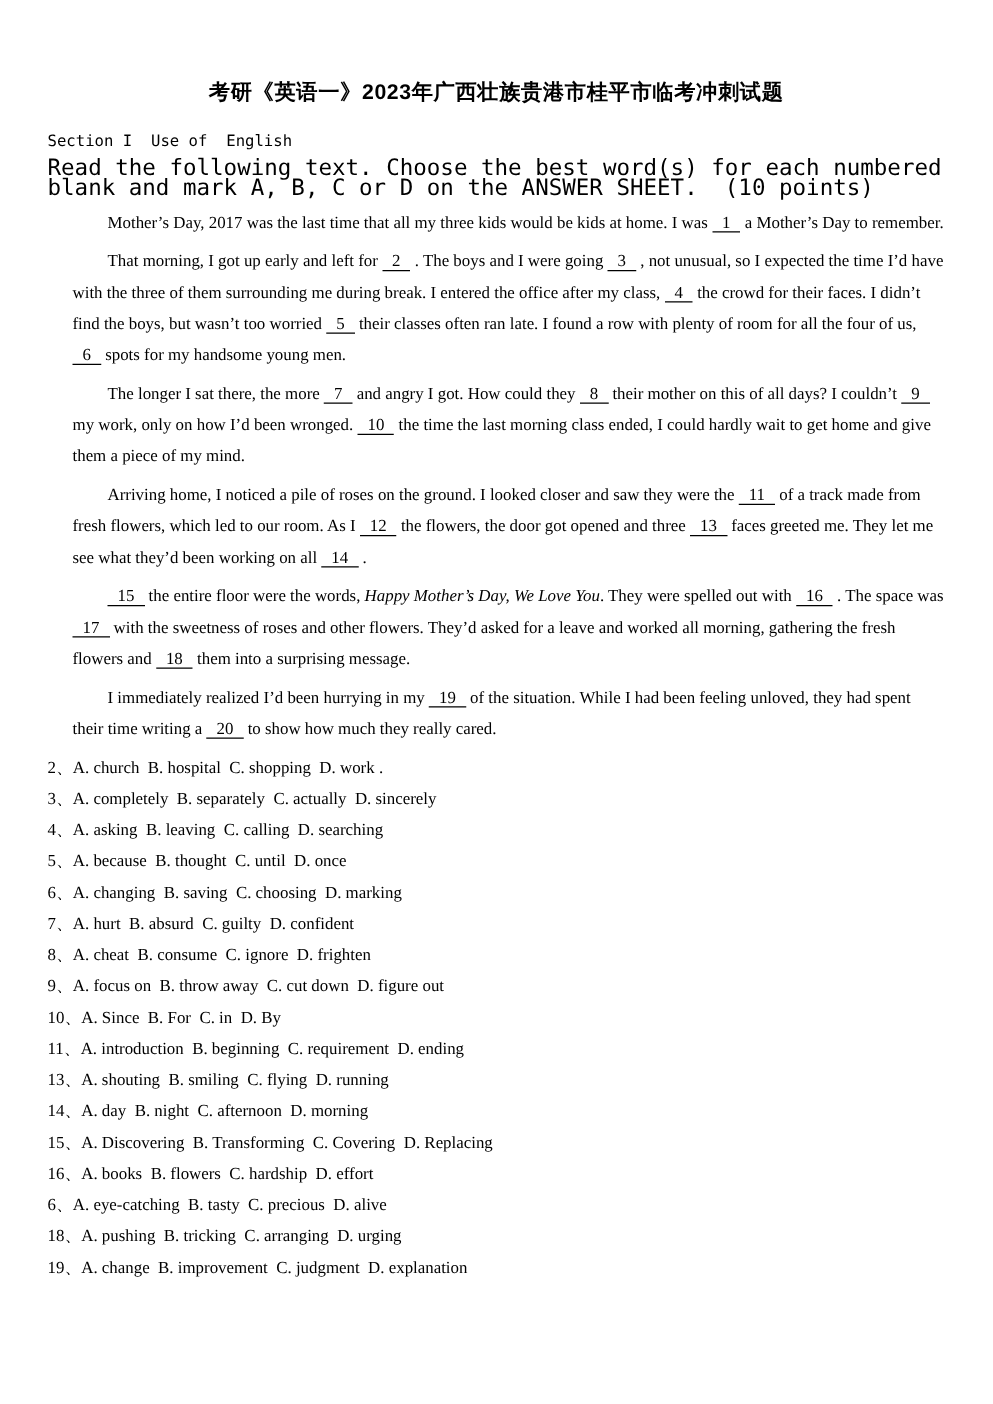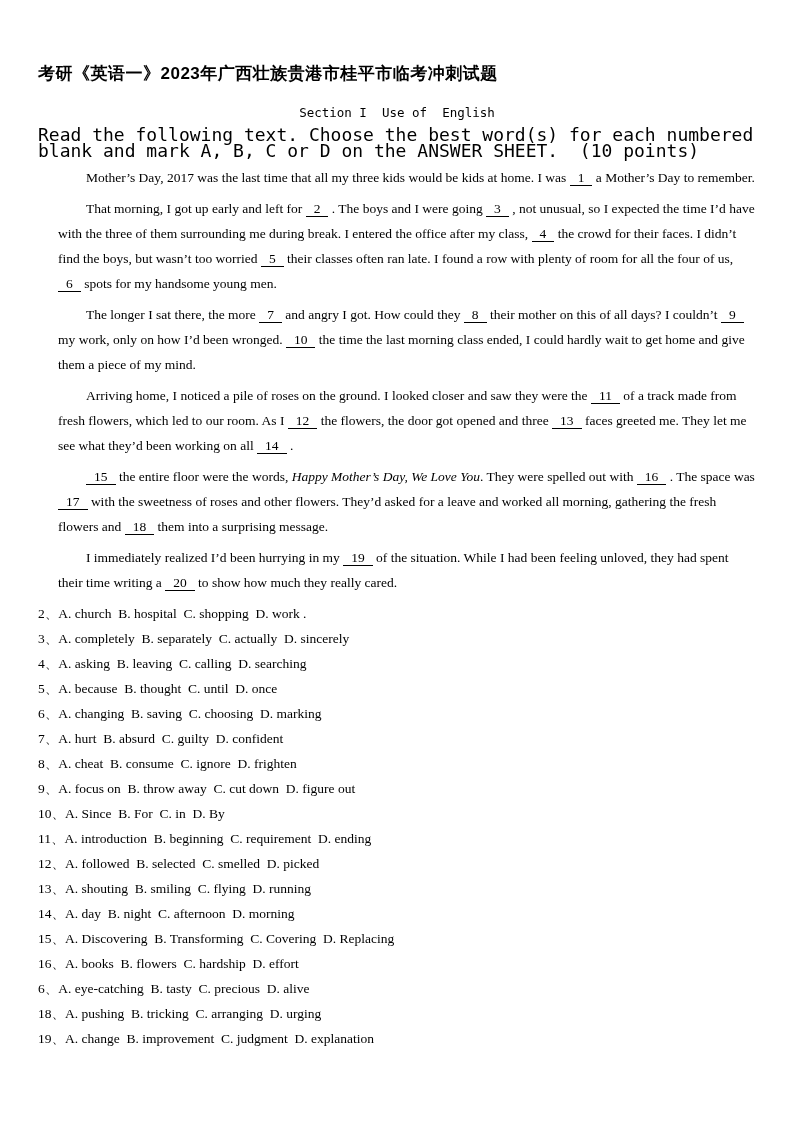--- a/index.html
+++ b/index.html
@@ -13,28 +13,27 @@
     box-sizing: border-box;
     background: #ffffff;
     color: #000000;
     padding: 62px 38px 40px 38px;
     overflow: hidden;
   }
   .title {
     font-family: "Liberation Sans", sans-serif;
     font-weight: 700;
     font-size: 17px;
-    text-align: left;
+    text-align: center;
     margin: 0 0 20px 0;
     letter-spacing: 0.5px;
   }
   .section-line {
     font-family: "DejaVu Sans Mono", "Liberation Mono", monospace;
     font-size: 12.5px;
-    text-align: center;
     white-space: pre-wrap;
     margin: 10px 0 7px 0;
   }
   .directions-label {
     font-family: "DejaVu Sans Mono", "Liberation Mono", monospace;
     font-weight: 700;
     font-size: 12.5px;
     line-height: 16px;
   }
   .directions-text {
@@ -92,21 +91,20 @@
       <div class="question"><span class="qnum">2、</span><span class="qopts">A. church  B. hospital  C. shopping  D. work .</span></div>
       <div class="question"><span class="qnum">3、</span><span class="qopts">A. completely  B. separately  C. actually  D. sincerely</span></div>
       <div class="question"><span class="qnum">4、</span><span class="qopts">A. asking  B. leaving  C. calling  D. searching</span></div>
       <div class="question"><span class="qnum">5、</span><span class="qopts">A. because  B. thought  C. until  D. once</span></div>
       <div class="question"><span class="qnum">6、</span><span class="qopts">A. changing  B. saving  C. choosing  D. marking</span></div>
       <div class="question"><span class="qnum">7、</span><span class="qopts">A. hurt  B. absurd  C. guilty  D. confident</span></div>
       <div class="question"><span class="qnum">8、</span><span class="qopts">A. cheat  B. consume  C. ignore  D. frighten</span></div>
       <div class="question"><span class="qnum">9、</span><span class="qopts">A. focus on  B. throw away  C. cut down  D. figure out</span></div>
       <div class="question"><span class="qnum">10、</span><span class="qopts">A. Since  B. For  C. in  D. By</span></div>
       <div class="question"><span class="qnum">11、</span><span class="qopts">A. introduction  B. beginning  C. requirement  D. ending</span></div>
-      <div class="question"><span class="qnum">12、</span><span class="qopts">A. followed  B. selected  C. smelled  D. picked</span></div>
       <div class="question"><span class="qnum">13、</span><span class="qopts">A. shouting  B. smiling  C. flying  D. running</span></div>
       <div class="question"><span class="qnum">14、</span><span class="qopts">A. day  B. night  C. afternoon  D. morning</span></div>
       <div class="question"><span class="qnum">15、</span><span class="qopts">A. Discovering  B. Transforming  C. Covering  D. Replacing</span></div>
       <div class="question"><span class="qnum">16、</span><span class="qopts">A. books  B. flowers  C. hardship  D. effort</span></div>
       <div class="question"><span class="qnum">6、</span><span class="qopts">A. eye-catching  B. tasty  C. precious  D. alive</span></div>
       <div class="question"><span class="qnum">18、</span><span class="qopts">A. pushing  B. tricking  C. arranging  D. urging</span></div>
       <div class="question"><span class="qnum">19、</span><span class="qopts">A. change  B. improvement  C. judgment  D. explanation</span></div>
     </div>
 </div>
 

